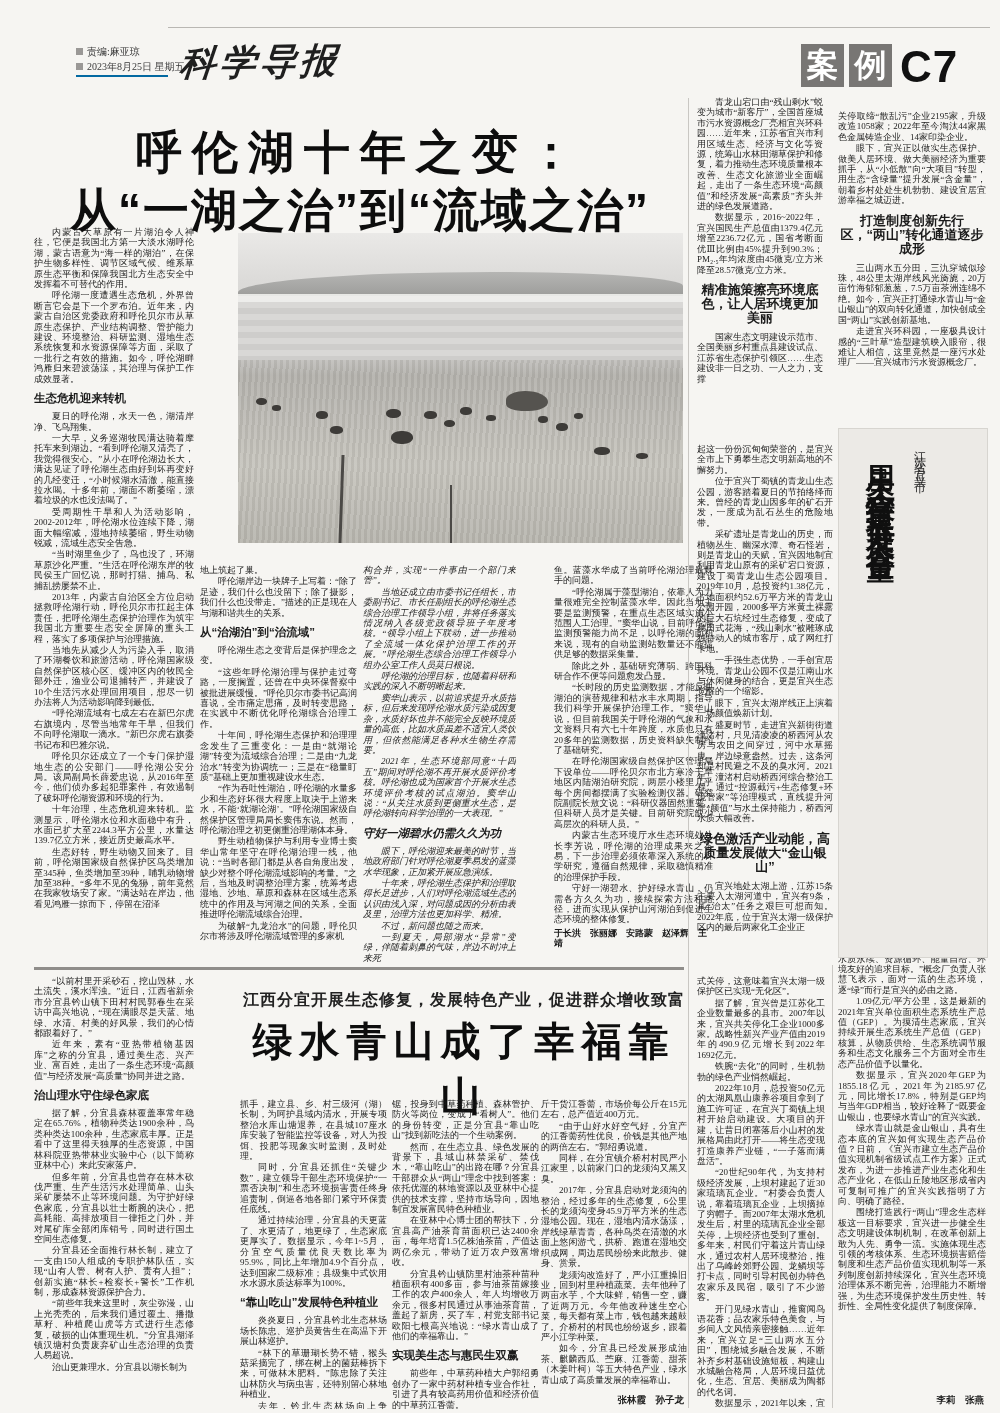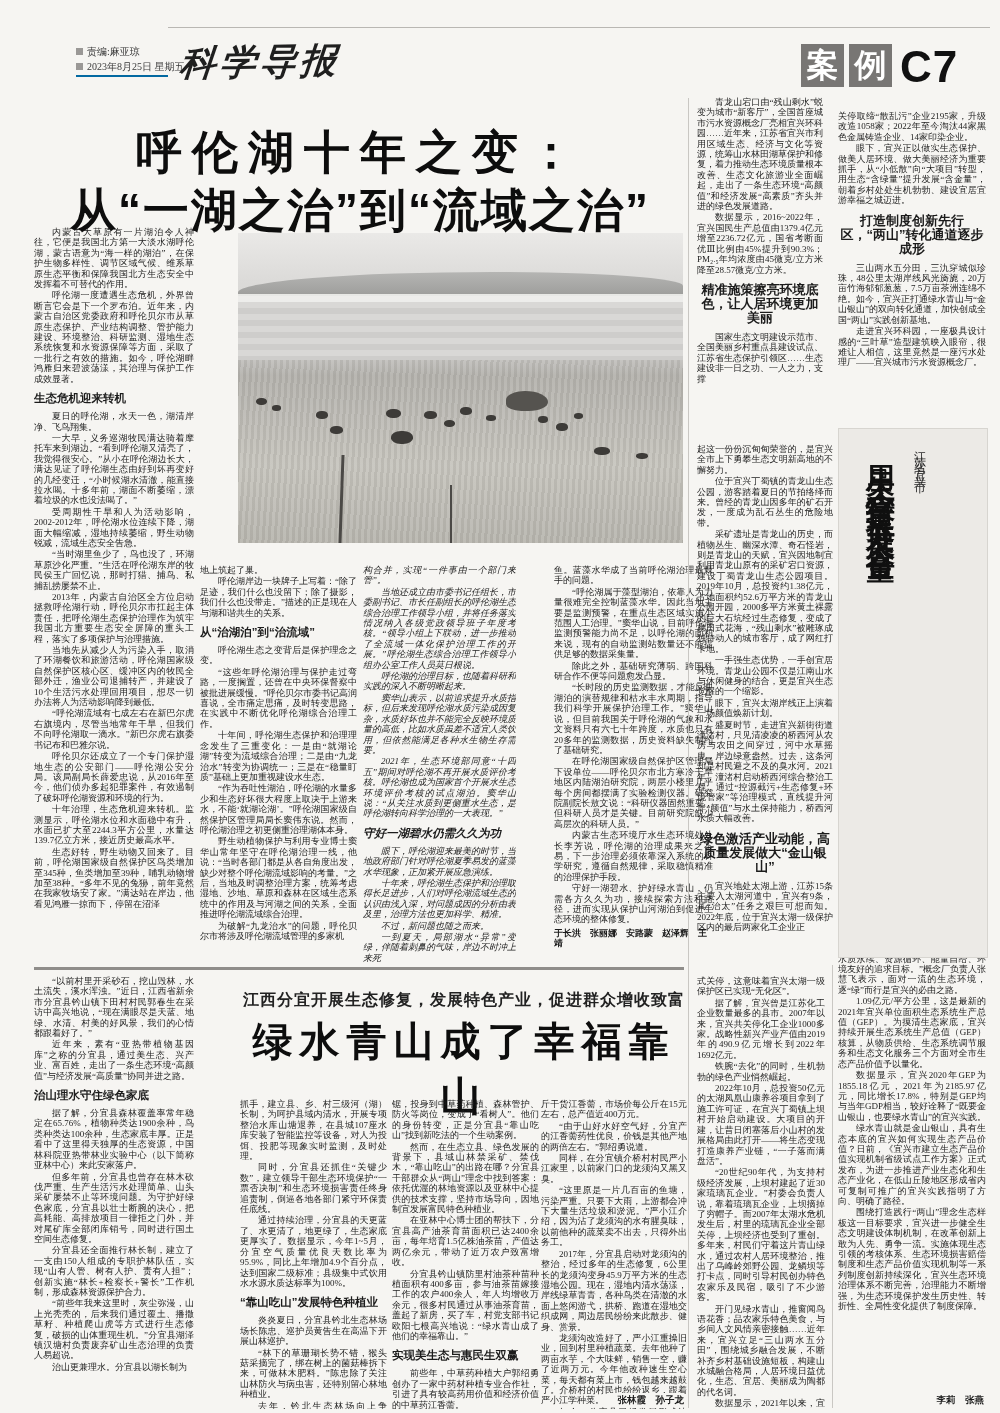--- a/index.html
+++ b/index.html
@@ -178,21 +178,20 @@
     <p class="p">在亚林中心博士团的帮扶下，分宜县高产油茶育苗面积已达2400余亩，每年培育1.5亿株油茶苗，产值达两亿余元，带动了近万农户致富增收。</p>
     <p class="p">分宜县钤山镇防里村油茶种苗种植面积有400多亩，参与油茶苗嫁接工作的农户400余人，年人均增收万余元，很多村民通过从事油茶育苗，盖起了新房，买了车，村党支部书记欧阳七根高兴地说：“绿水青山成了他们的幸福靠山。”</p>
     <h3 class="h">实现美生态与惠民生双赢</h3>
     <p class="p">前些年，中草药种植大户郭绍勇创办了一家中药材种植专业合作社，引进了具有较高药用价值和经济价值的中草药江香薷。</p>
     <p class="p">郭绍勇算了一笔账，今年合作社种植了600余亩江香薷，一亩可产400公</p>
   </div>
 <div class="abs col" style="left:541px;top:1085px;width:146px;height:324px;">
     <p class="cont">斤干货江香薷，市场价每公斤在15元左右，总产值近400万元。</p>
     <p class="p">“由于山好水好空气好，分宜产的江香薷药性优良，价钱是其他产地的两倍左右。”郭绍勇说道。</p>
     <p class="p">同样，在分宜镇介桥村村民严小江家里，以前家门口的龙须沟又黑又臭。</p>
-    <p class="p">“这里原是一片几百亩的鱼塘，污染严重。只要下大雨，上游都会冲下大量生活垃圾和淤泥。”严小江介绍，因为沾了龙须沟的水有腥臭味，以前他种的蔬菜卖不出去，只得外出务工。</p>
     <p class="p">2017年，分宜县启动对龙须沟的整治，经过多年的生态修复，6公里长的龙须沟变身45.9万平方米的生态湿地公园。现在，湿地内清水荡漾，岸线绿草青青，各种鸟类在清澈的水面上悠闲游弋，拱桥、跑道在湿地交织成网，周边居民纷纷来此散步、健身、赏景。</p>
     <p class="p">龙须沟改造好了，严小江重操旧业，回到村里种植蔬菜。去年他种了两亩水芋，个大味鲜，销售一空，赚了近两万元。今年他改种速生空心菜，每天都有菜上市，钱包越来越鼓了。介桥村的村民也纷纷返乡，跟着严小江学种菜。</p>
     <p class="p">如今，分宜县已经发展形成油茶、麒麟西瓜、苎麻、江香薷、甜茶（木姜叶柯）等五大特色产业，绿水青山成了高质量发展的幸福靠山。</p>
   </div>
 <div class="abs byline-abs" style="right:316px;bottom:6px;">张林霞　孙子龙</div>
 
 <div class="abs vrule" style="left:688px;top:98px;height:1310px;"></div>
 <div class="abs vrule" style="left:832px;top:965px;height:443px;"></div>
 
 <div class="abs col rcol" style="left:697px;top:97px;width:126px;height:330px;">

